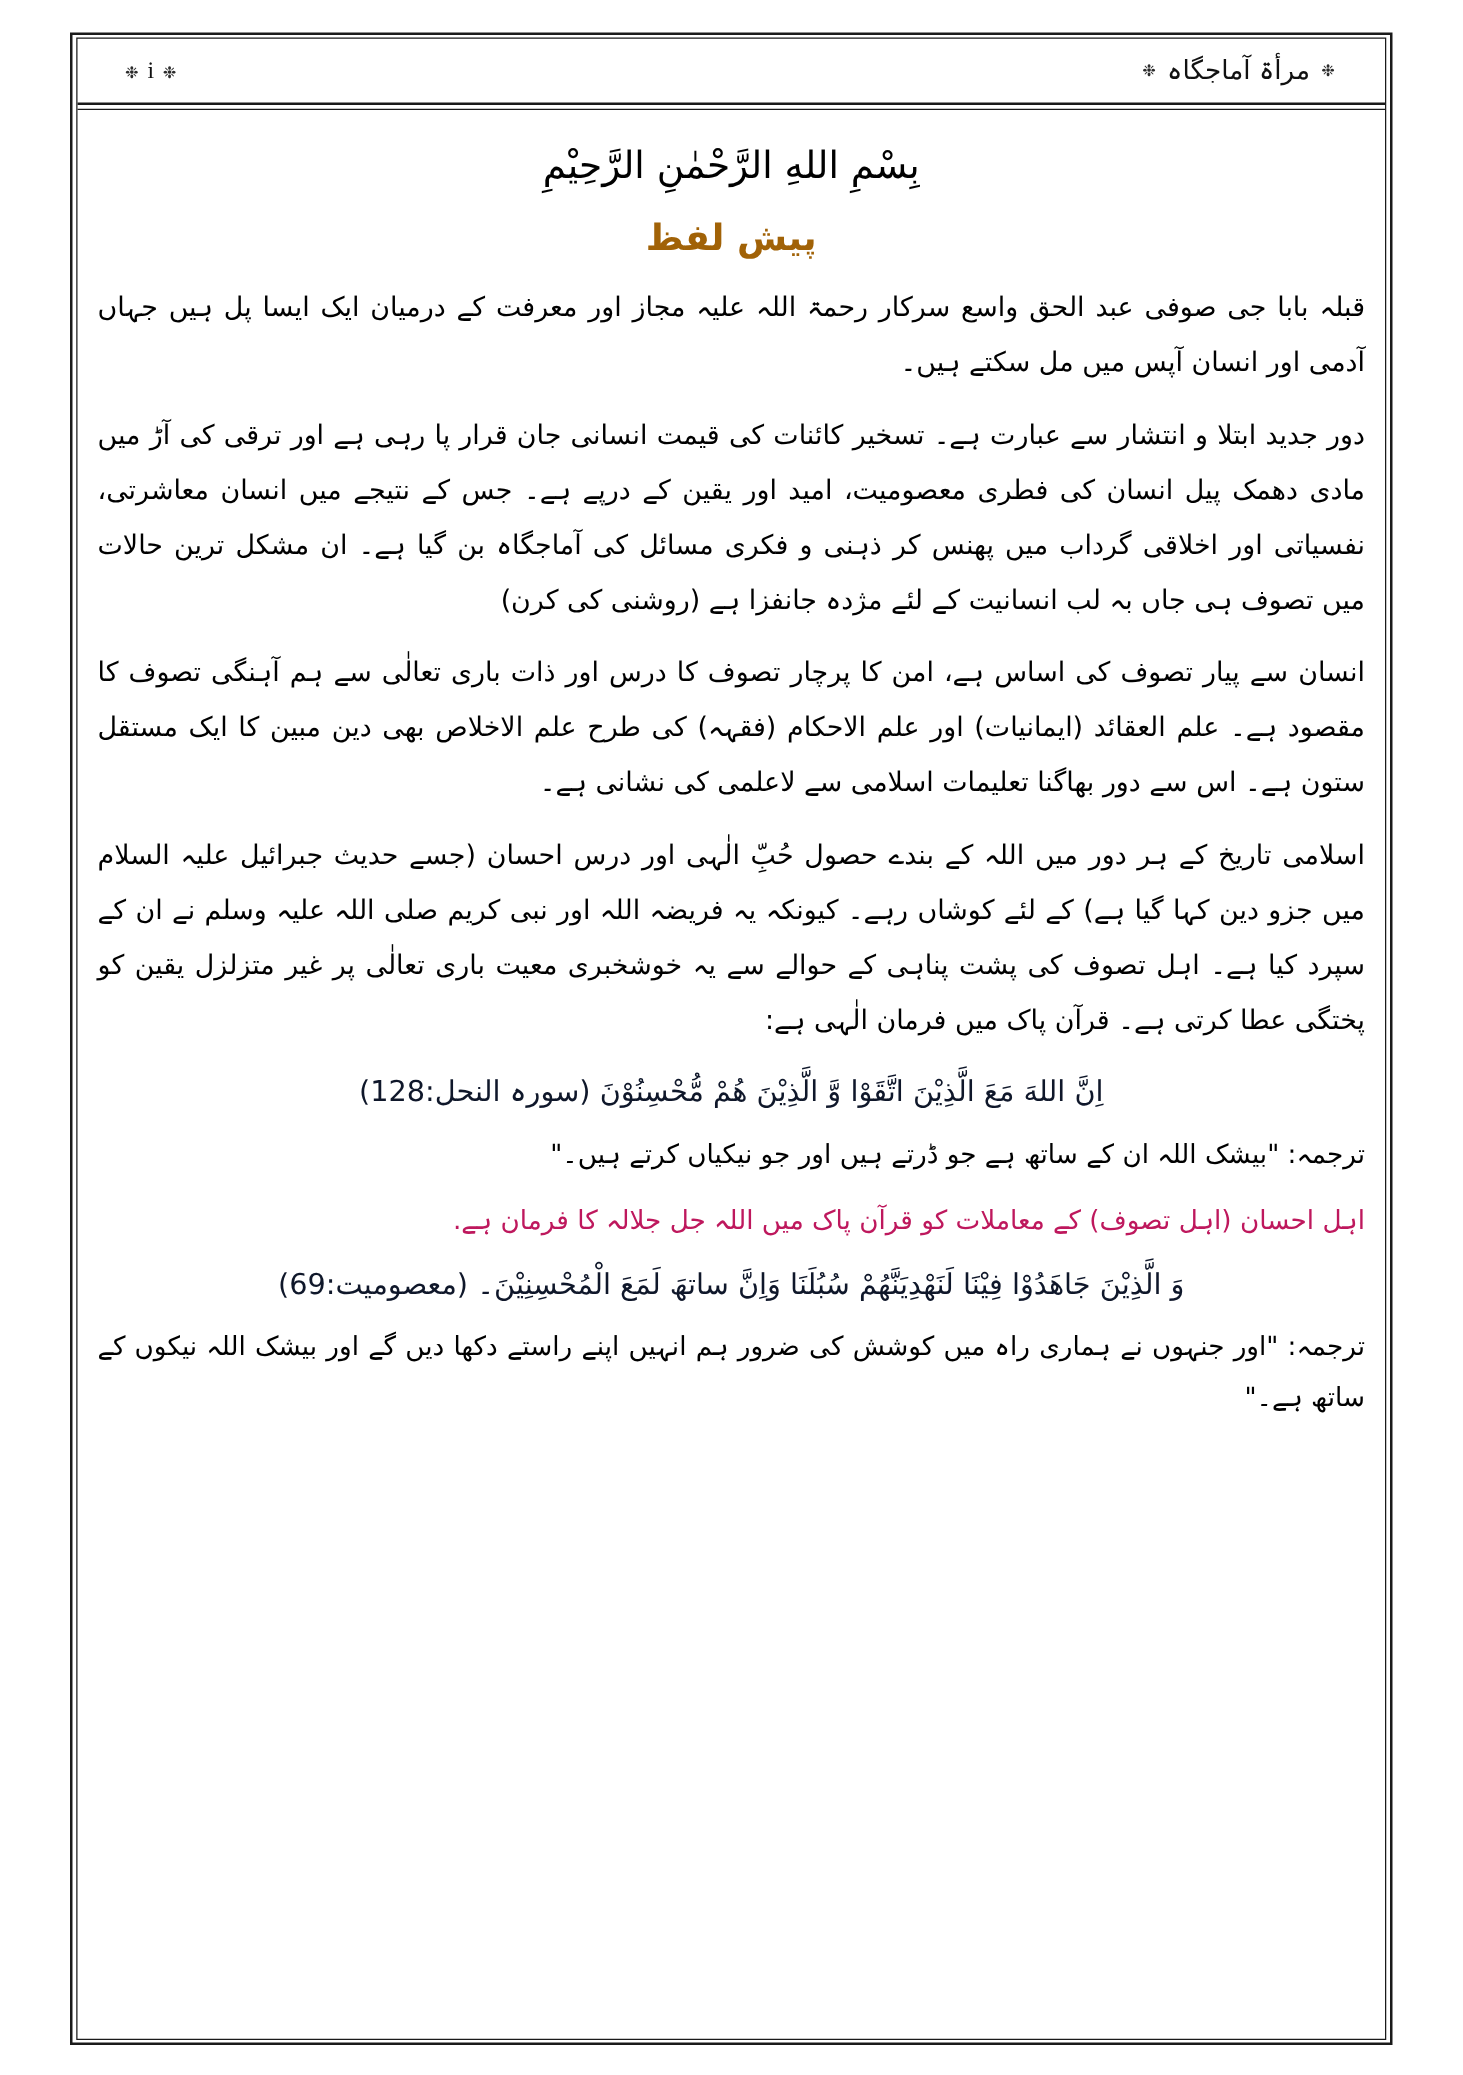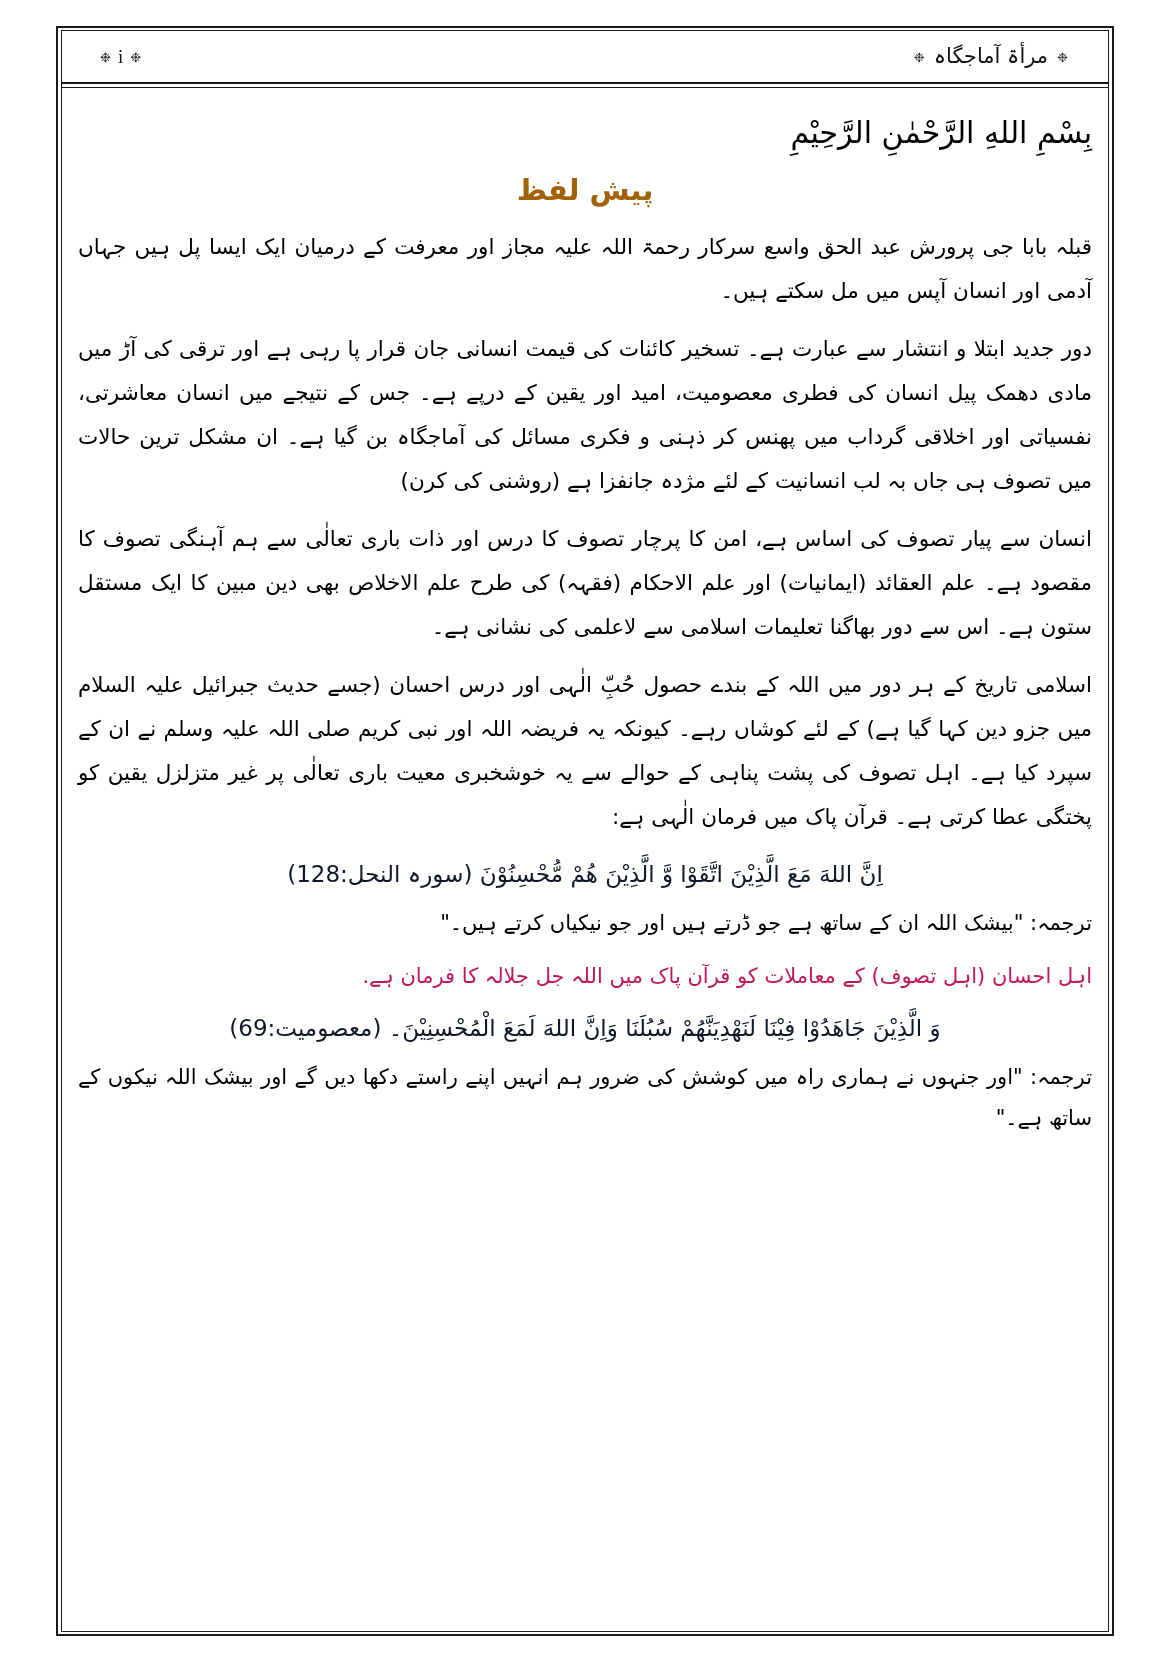--- a/index.html
+++ b/index.html
@@ -106,21 +106,21 @@
     top: 96px;
     right: 78px;
     bottom: 40px;
     direction: rtl;
     text-align: justify;
     color: #000;
     box-sizing: border-box;
   }
 
   .bismillah {
-    text-align: right;
+    text-align: center;
     font-size: 30px;
     line-height: 1.55;
     margin: 14px 0 4px 0;
     font-family: "DejaVu Sans", "Liberation Sans", sans-serif;
     color: #000;
   }
 
   .doc-title {
     text-align: center;
     font-size: 29px;
@@ -189,39 +189,39 @@
   </div>
   <div class="header-rule"></div>
   <div class="header-rule2"></div>
 
   <div class="content">
 
     <div class="bismillah">بِسْمِ اللهِ الرَّحْمٰنِ الرَّحِيْمِ</div>
 
     <div class="doc-title">پیش لفظ</div>
 
-    <p class="body">قبلہ بابا جی پرورش عبد الحق واسع سرکار رحمۃ اللہ علیہ مجاز اور معرفت کے درمیان ایک ایسا پل ہیں جہاں آدمی اور انسان آپس میں مل سکتے ہیں۔</p>
+    <p class="body">قبلہ بابا جی صوفی عبد الحق واسع سرکار رحمۃ اللہ علیہ مجاز اور معرفت کے درمیان ایک ایسا پل ہیں جہاں آدمی اور انسان آپس میں مل سکتے ہیں۔</p>
 
     <p class="body">دور جدید ابتلا و انتشار سے عبارت ہے۔ تسخیر کائنات کی قیمت انسانی جان قرار پا رہی ہے اور ترقی کی آڑ میں مادی دھمک پیل انسان کی فطری معصومیت، امید اور یقین کے درپے ہے۔ جس کے نتیجے میں انسان معاشرتی، نفسیاتی اور اخلاقی گرداب میں پھنس کر ذہنی و فکری مسائل کی آماجگاہ بن گیا ہے۔ ان مشکل ترین حالات میں تصوف ہی جاں بہ لب انسانیت کے لئے مژدہ جانفزا ہے (روشنی کی کرن)</p>
 
     <p class="body">انسان سے پیار تصوف کی اساس ہے، امن کا پرچار تصوف کا درس اور ذات باری تعالٰی سے ہم آہنگی تصوف کا مقصود ہے۔ علم العقائد (ایمانیات) اور علم الاحکام (فقہہ) کی طرح علم الاخلاص بھی دین مبین کا ایک مستقل ستون ہے۔ اس سے دور بھاگنا تعلیمات اسلامی سے لاعلمی کی نشانی ہے۔</p>
 
     <p class="body">اسلامی تاریخ کے ہر دور میں اللہ کے بندے حصول حُبِّ الٰہی اور درس احسان (جسے حدیث جبرائیل علیہ السلام میں جزو دین کہا گیا ہے) کے لئے کوشاں رہے۔ کیونکہ یہ فریضہ اللہ اور نبی کریم صلی اللہ علیہ وسلم نے ان کے سپرد کیا ہے۔ اہل تصوف کی پشت پناہی کے حوالے سے یہ خوشخبری معیت باری تعالٰی پر غیر متزلزل یقین کو پختگی عطا کرتی ہے۔ قرآن پاک میں فرمان الٰہی ہے:</p>
 
     <div class="verse">
       <span>اِنَّ اللهَ مَعَ الَّذِيْنَ اتَّقَوْا وَّ الَّذِيْنَ هُمْ مُّحْسِنُوْنَ</span>
       <span class="ref">(سورہ النحل:128)</span>
     </div>
 
     <p class="translation">ترجمہ: "بیشک اللہ ان کے ساتھ ہے جو ڈرتے ہیں اور جو نیکیاں کرتے ہیں۔"</p>
 
     <p class="lead-note">اہل احسان (اہل تصوف) کے معاملات کو قرآن پاک میں اللہ جل جلالہ کا فرمان ہے.</p>
 
     <div class="verse">
-      <span>وَ الَّذِيْنَ جَاهَدُوْا فِيْنَا لَنَهْدِيَنَّهُمْ سُبُلَنَا وَاِنَّ اللهَ لَمَعَ الْمُحْسِنِيْنَ۔</span>
+      <span>وَ الَّذِيْنَ جَاهَدُوْا فِيْنَا لَنَهْدِيَنَّهُمْ سُبُلَنَا وَاِنَّ ساتھَ لَمَعَ الْمُحْسِنِيْنَ۔</span>
       <span class="ref">(معصومیت:69)</span>
     </div>
 
     <p class="translation">ترجمہ: "اور جنہوں نے ہماری راہ میں کوشش کی ضرور ہم انہیں اپنے راستے دکھا دیں گے اور بیشک اللہ نیکوں کے ساتھ ہے۔"</p>
 
 
   </div>
 </div>
 
 </body></html>

